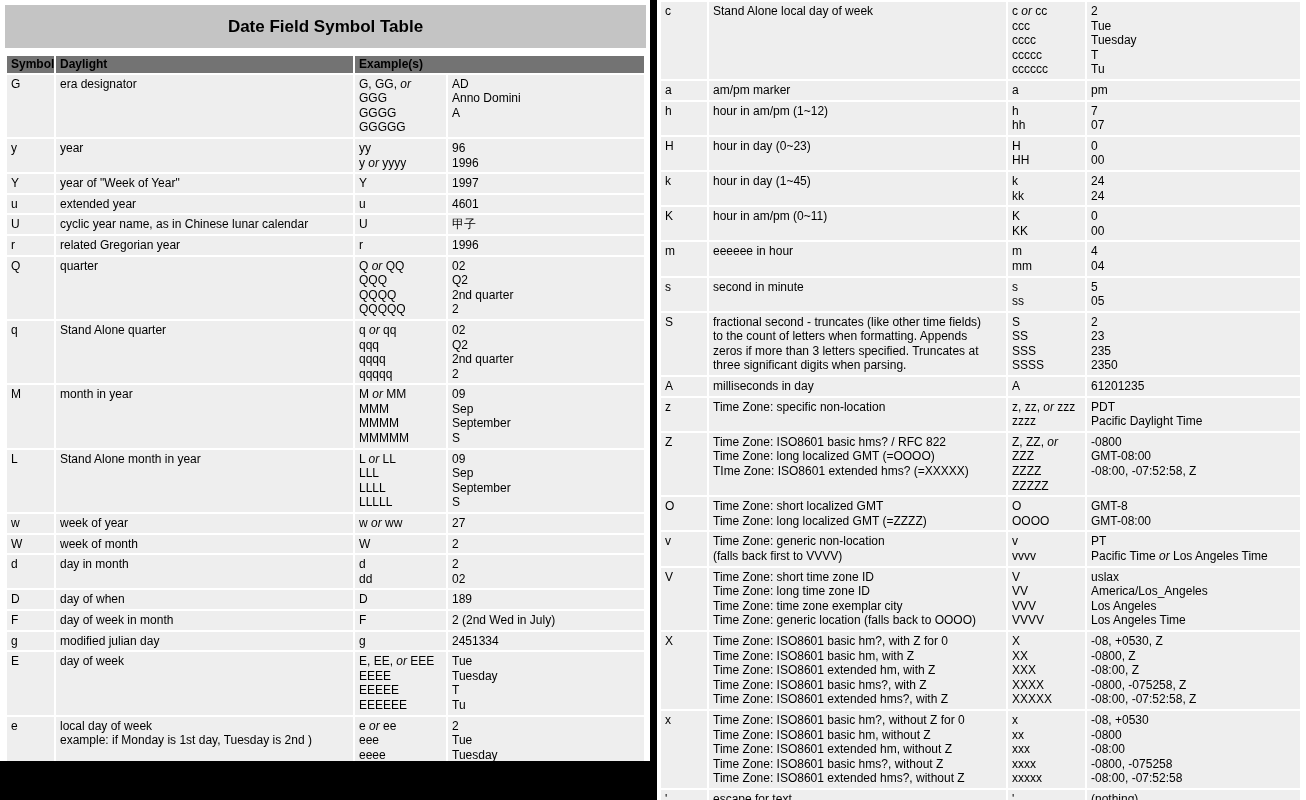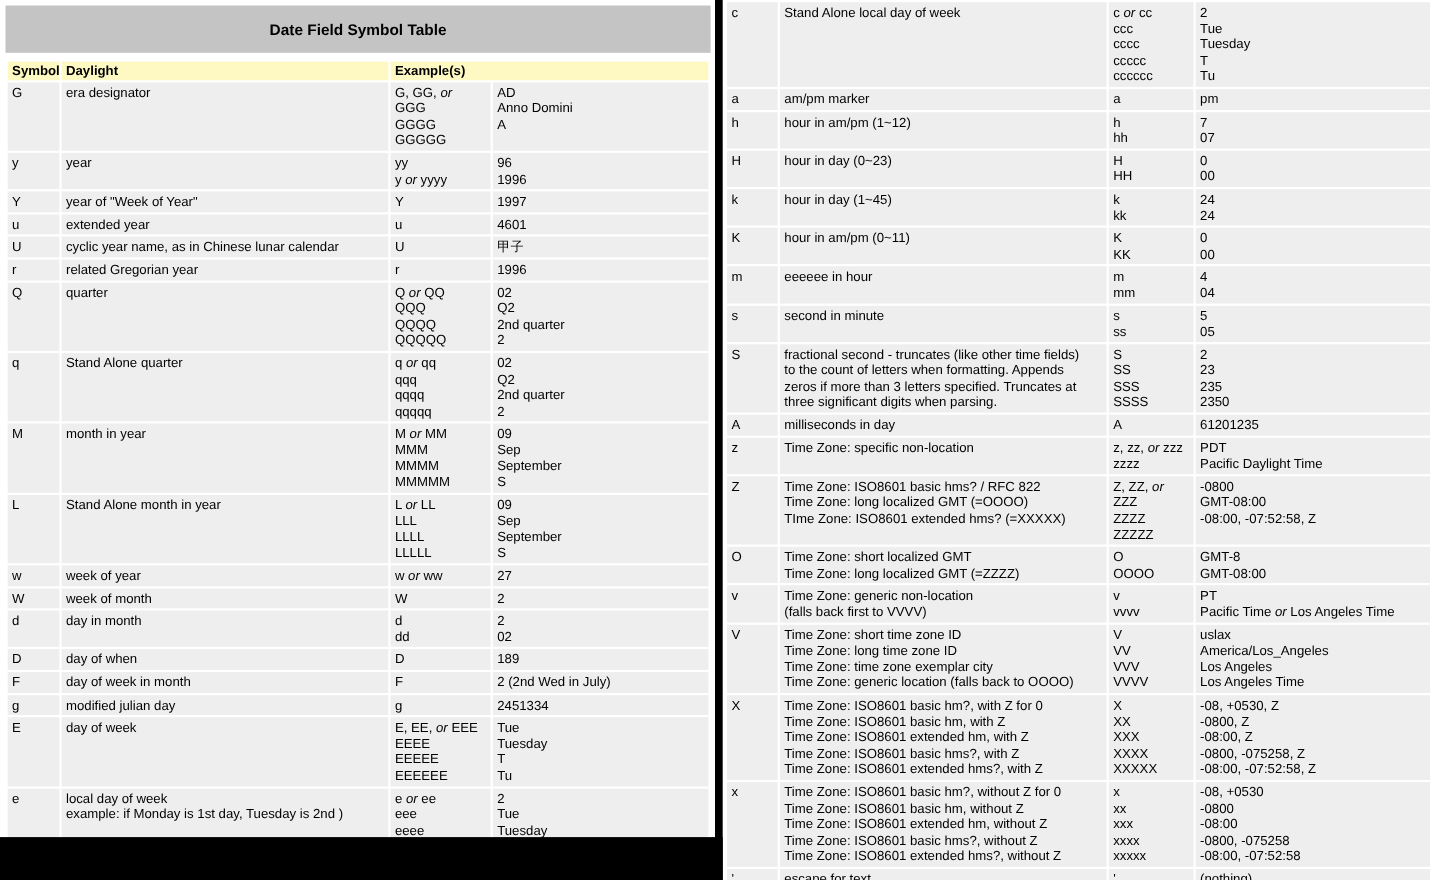--- a/index.html
+++ b/index.html
@@ -26,33 +26,33 @@
   }
   .left-panel  { position: absolute; left: 5px;   top: 5px; width: 641px; }
   .right-panel { position: absolute; left: 659px; top: 0;   width: 643px; }
   .caption {
     background: #c4c4c4;
     height: 43px;
     display: flex;
     align-items: center;
     justify-content: center;
     font-weight: bold;
-    font-size: 14px;
+    font-size: 17px;
     margin-bottom: 6px;
   }
   table.symtab {
     border-collapse: separate;
     border-spacing: 2px;
     table-layout: fixed;
     width: 100%;
     font-size: 12px;
     line-height: 14.6px;
   }
   table.symtab th {
-    background: #fef9c3;
+    background: #737373;
     text-align: left;
     font-weight: bold;
     padding: 1px 4px;
     font-size: 12px;
   }
   table.symtab td {
     background: #eeeeee;
     vertical-align: top;
     padding: 2px 4px;
     overflow: hidden;

